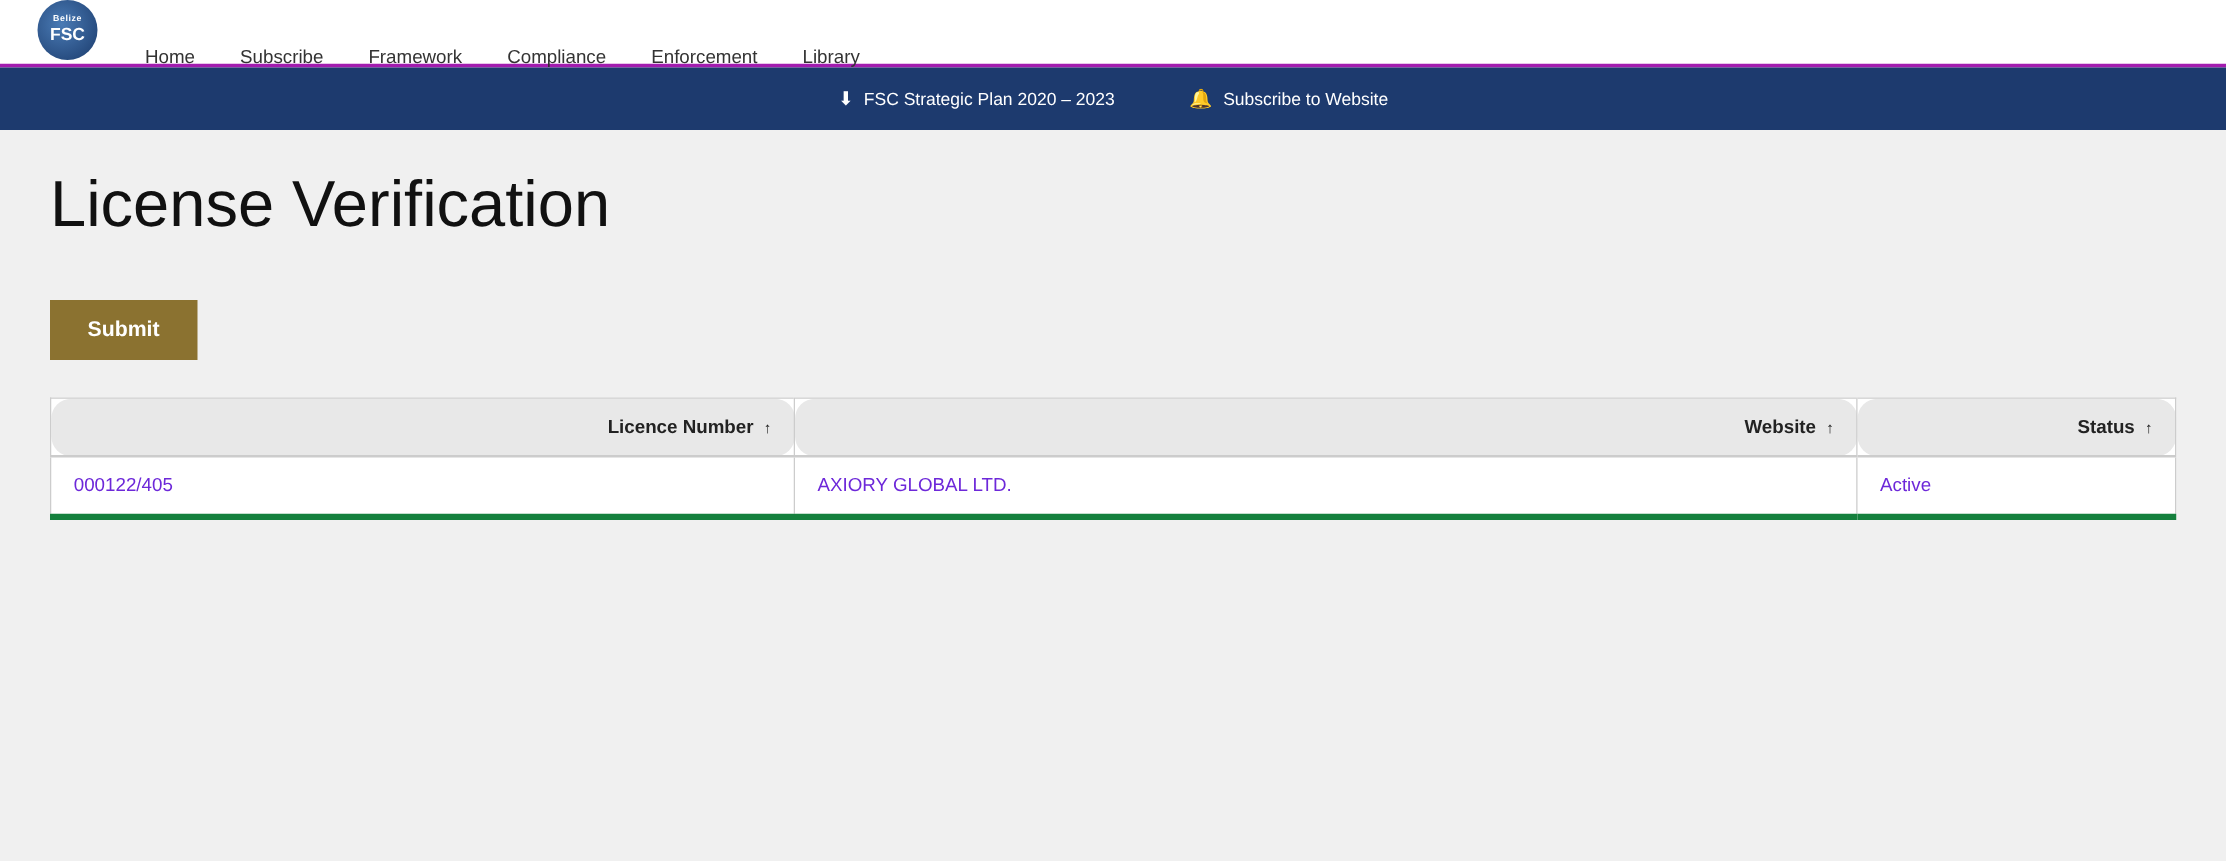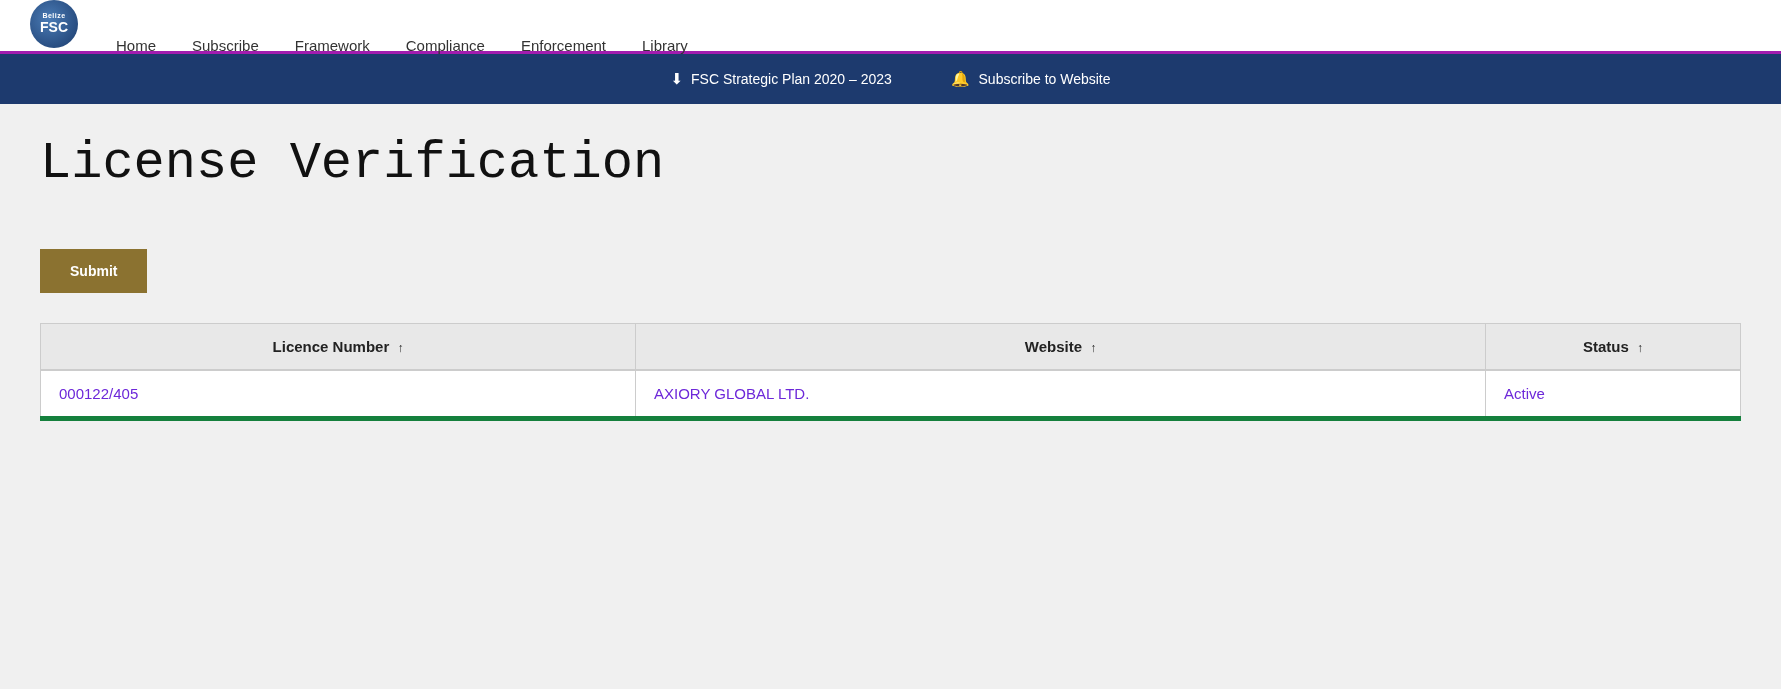--- a/index.html
+++ b/index.html
@@ -106,22 +106,22 @@
     
     .main-content {
       background-color: #f0f0f0;
       padding: 30px 40px 40px 40px;
     }
 
     .page-title {
       font-size: 52px;
       font-weight: 400;
       color: #111;
-      font-family: Liberation Mono, monospace;
-      margin-bottom: 40px;
+      font-family: Liberation Sans, sans-serif;
+      margin-bottom: 30px;
     }
 
     .search-section {
       margin-bottom: 20px;
     }
 
     .search-label {
       font-family: Arial, Helvetica, sans-serif;
       font-size: 15px;
       color: #333;
@@ -138,21 +138,21 @@
       font-size: 15px;
       font-family: Arial, Helvetica, sans-serif;
       outline: none;
     }
 
     .submit-btn {
       background-color: #8b7230;
       color: white;
       border: none;
       padding: 14px 30px;
-      font-size: 14px;
+      font-size: 17px;
       font-family: Arial, Helvetica, sans-serif;
       font-weight: bold;
       cursor: pointer;
       margin-top: 16px;
       margin-bottom: 30px;
     }
 
     
     .results-table {
       width: 100%;
@@ -160,28 +160,29 @@
       background-color: #ffffff;
       border: 1px solid #ccc;
     }
 
     .results-table thead tr {
       background-color: #e8e8e8;
     }
 
     .results-table th {
       padding: 14px 18px;
-      text-align: center;
+      text-align: right;
       font-family: Arial, Helvetica, sans-serif;
       font-size: 15px;
       font-weight: bold;
       color: #222;
       border-right: 1px solid #ccc;
       border-bottom: 2px solid #ccc;
       cursor: pointer;
+      border-radius: 16px;
     }
 
     .results-table th:last-child {
       border-right: none;
     }
 
     .results-table td {
       padding: 14px 18px;
       font-family: Arial, Helvetica, sans-serif;
       font-size: 15px;

